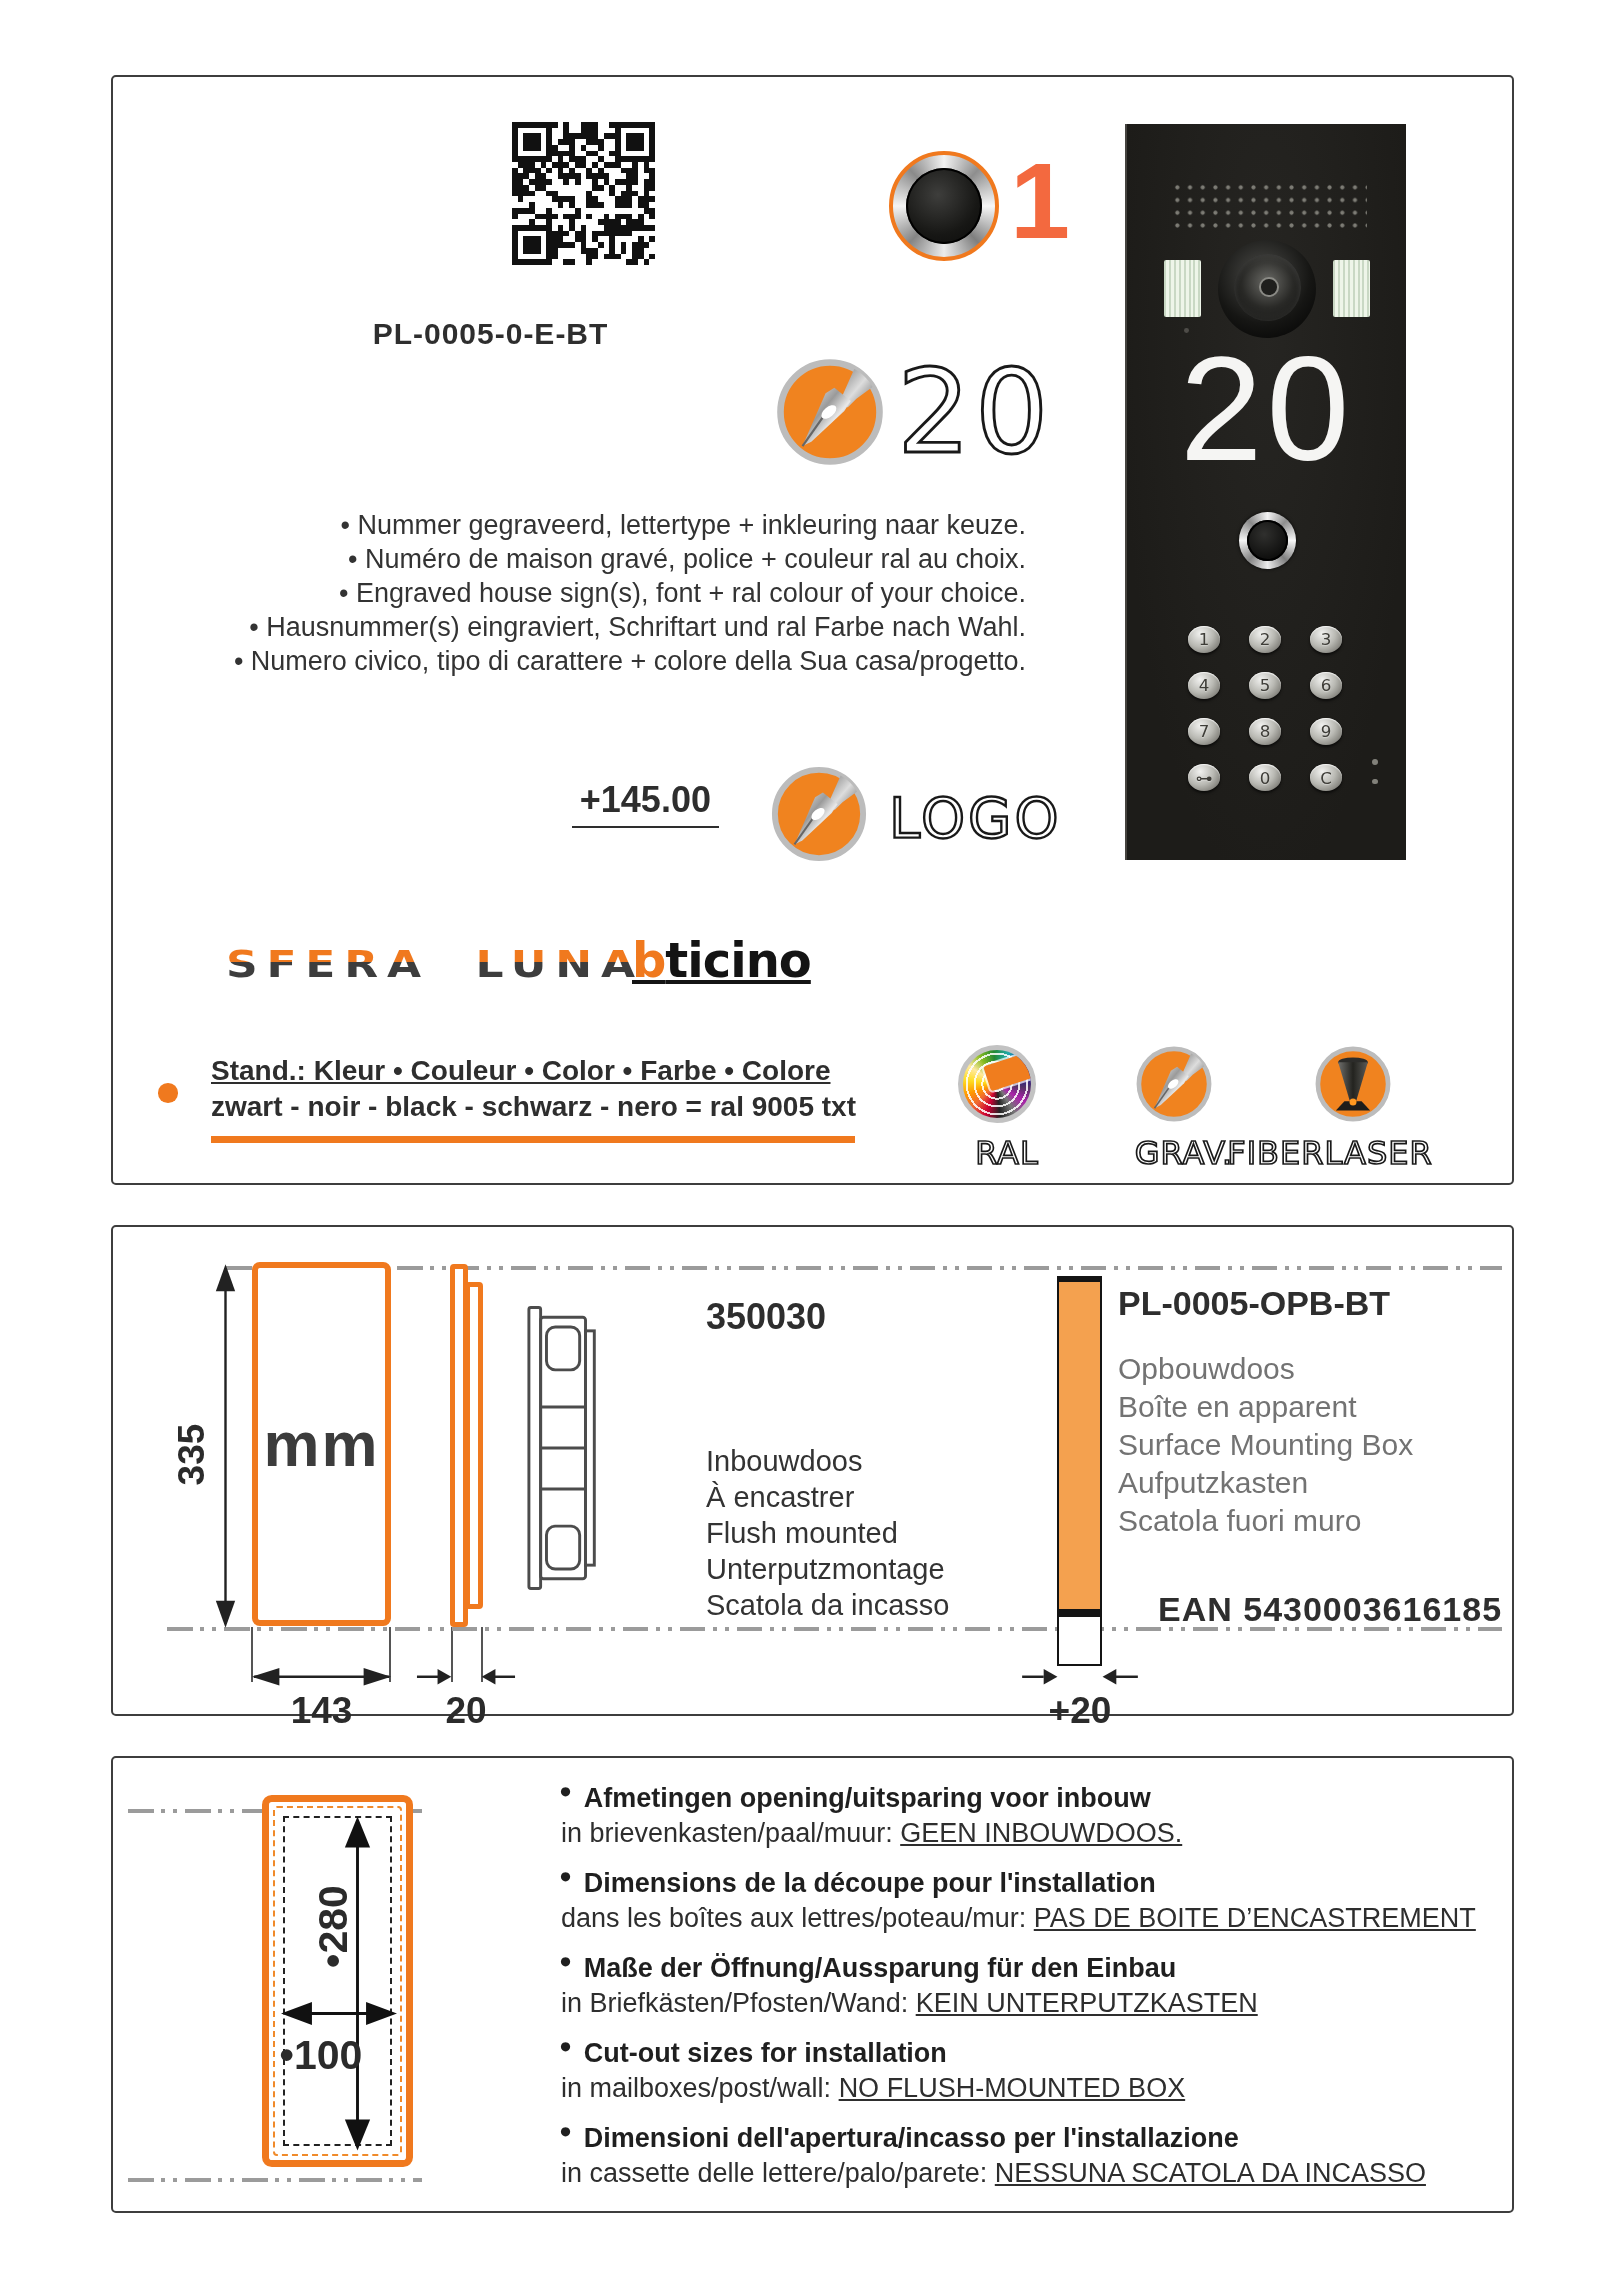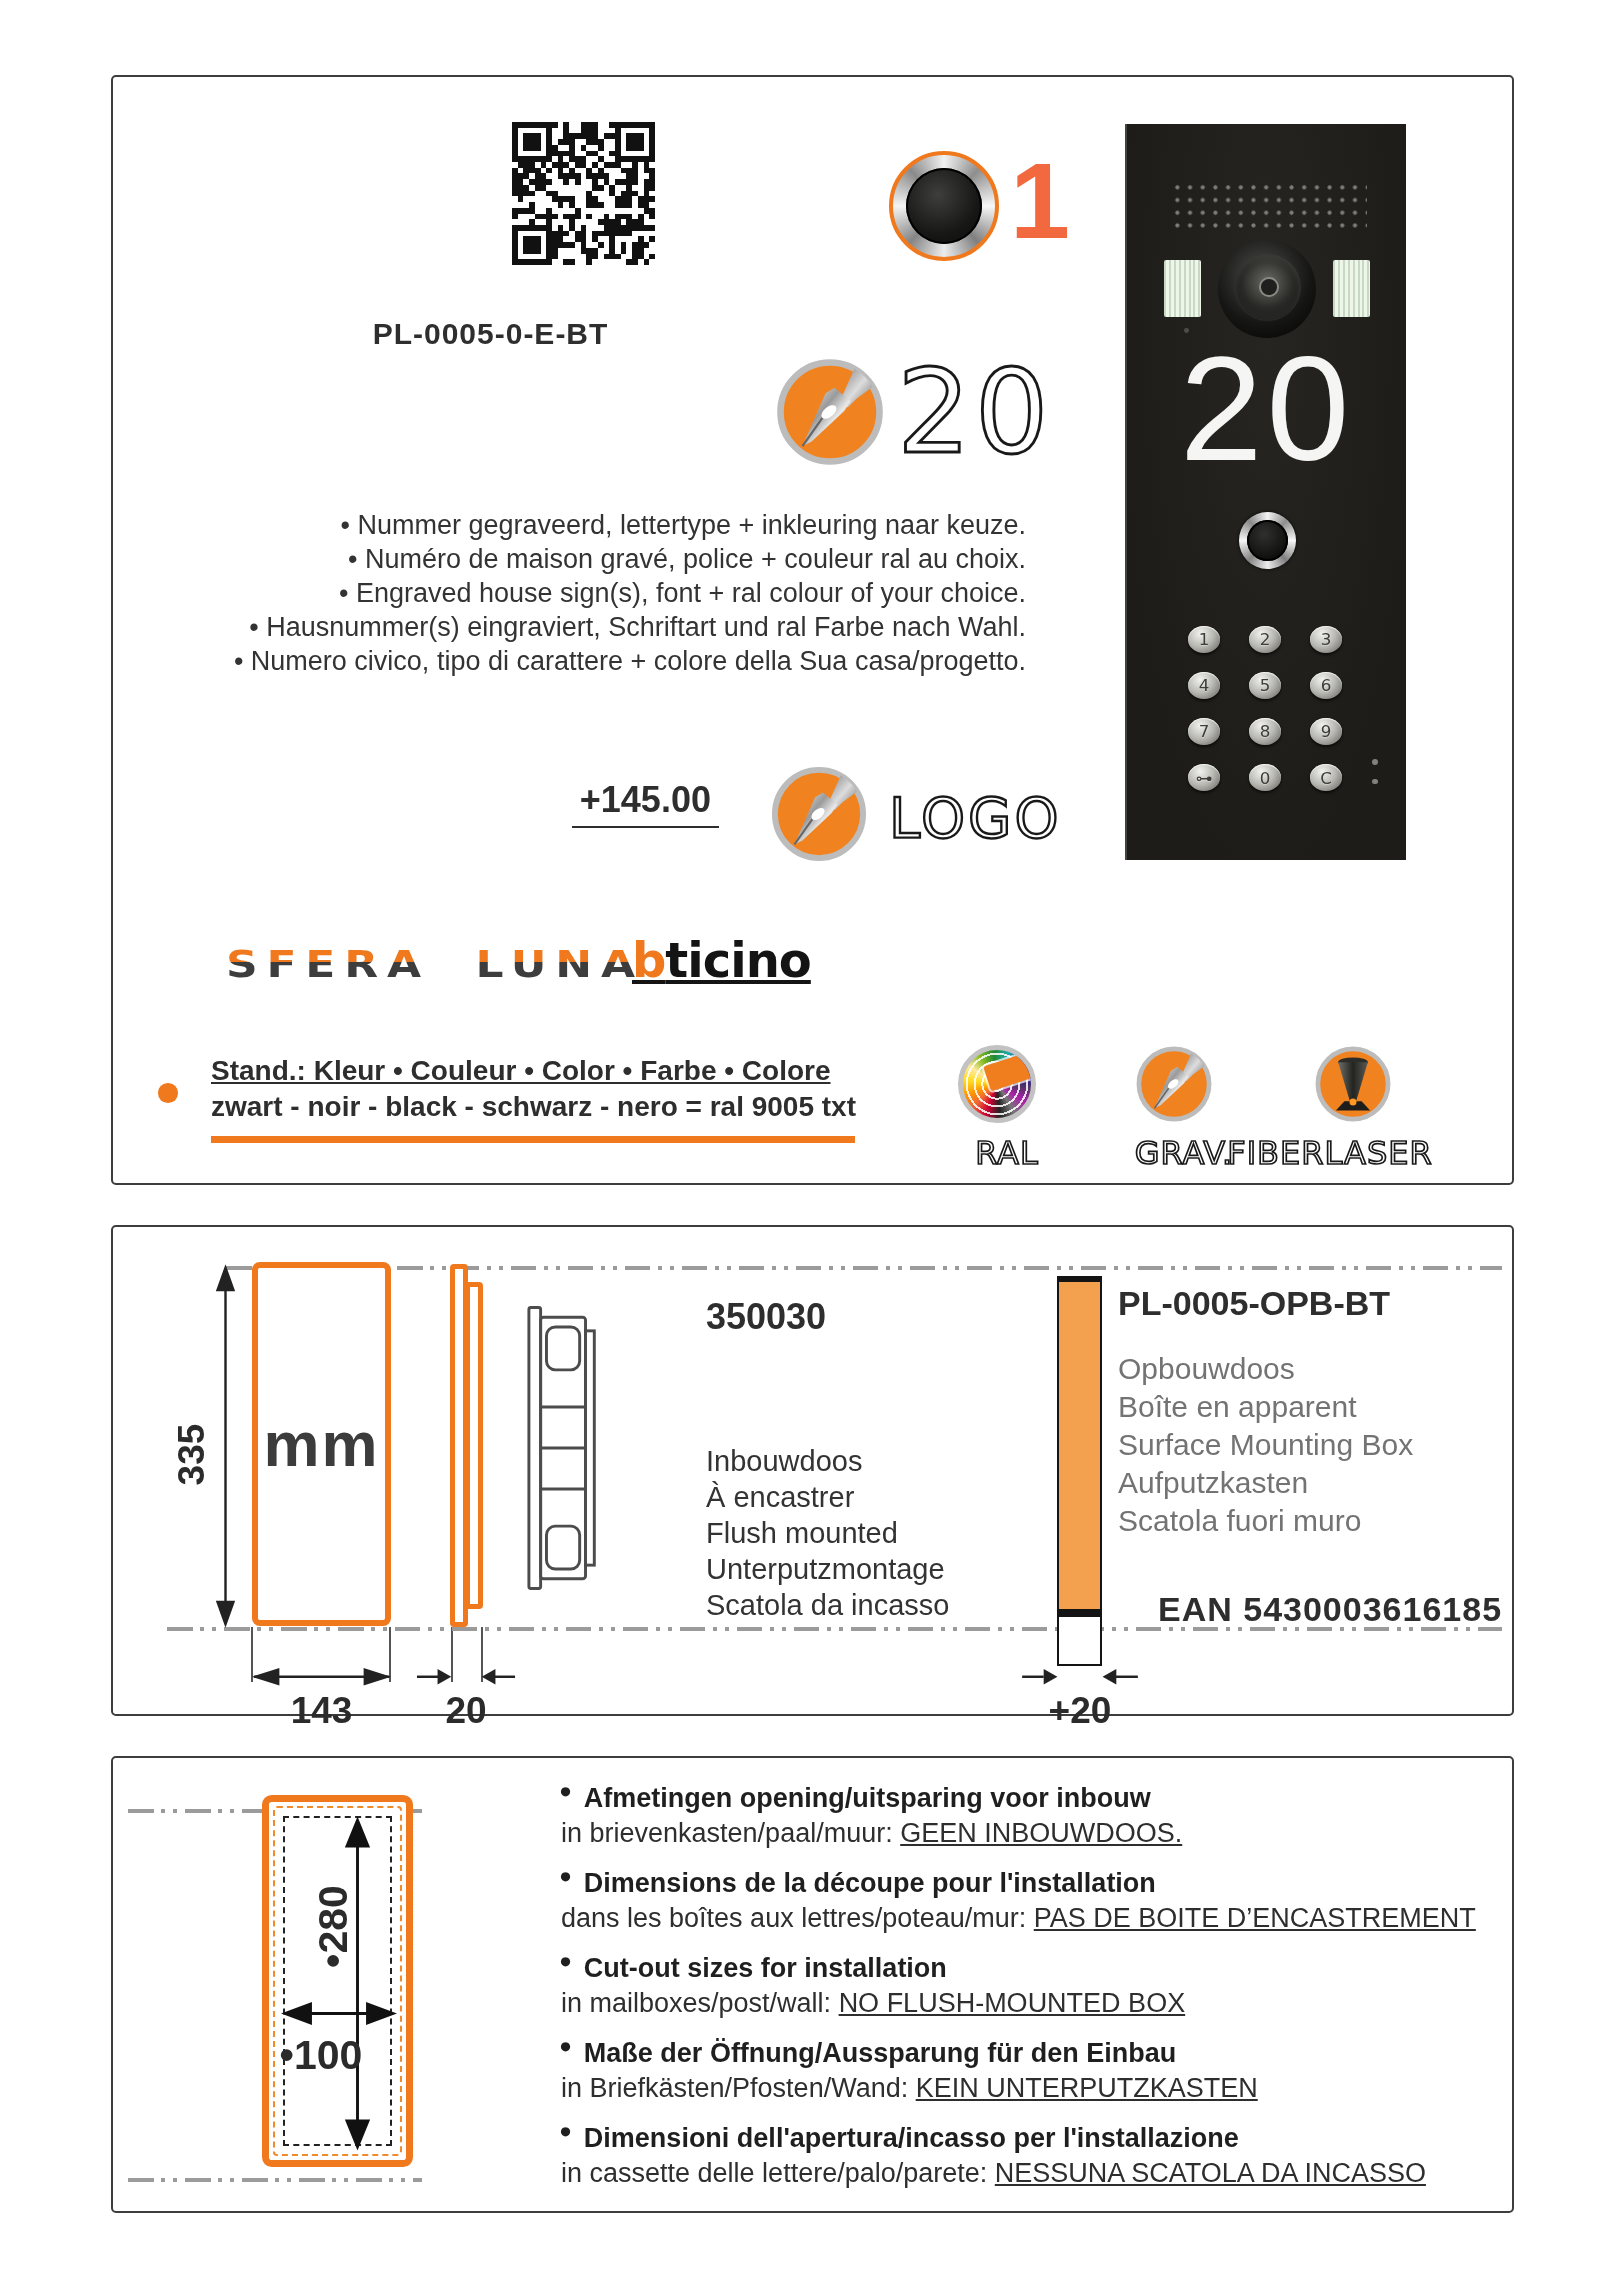--- a/index.html
+++ b/index.html
@@ -767,27 +767,27 @@
           <div class="cut-title"><span class="bdot">●</span><span>Afmetingen opening/uitsparing voor inbouw</span></div>
           <div class="cut-sub"><span>in brievenkasten/paal/muur: </span><span class="uval">GEEN INBOUWDOOS.</span></div>
         </div>
 
         <div class="cut-item">
           <div class="cut-title"><span class="bdot">●</span><span>Dimensions de la découpe pour l'installation</span></div>
           <div class="cut-sub"><span>dans les boîtes aux lettres/poteau/mur: </span><span class="uval">PAS DE BOITE D’ENCASTREMENT</span></div>
         </div>
 
         <div class="cut-item">
+          <div class="cut-title"><span class="bdot">●</span><span>Maße der Öffnung/Aussparung für den Einbau</span></div>
+          <div class="cut-sub"><span>in Briefkästen/Pfosten/Wand: </span><span class="uval">KEIN UNTERPUTZKASTEN</span></div>
+        </div>
+
+        <div class="cut-item">
           <div class="cut-title"><span class="bdot">●</span><span>Cut-out sizes for installation</span></div>
           <div class="cut-sub"><span>in mailboxes/post/wall: </span><span class="uval">NO FLUSH-MOUNTED BOX</span></div>
-        </div>
-
-        <div class="cut-item">
-          <div class="cut-title"><span class="bdot">●</span><span>Maße der Öffnung/Aussparung für den Einbau</span></div>
-          <div class="cut-sub"><span>in Briefkästen/Pfosten/Wand: </span><span class="uval">KEIN UNTERPUTZKASTEN</span></div>
         </div>
 
         <div class="cut-item">
           <div class="cut-title"><span class="bdot">●</span><span>Dimensioni dell'apertura/incasso per l'installazione</span></div>
           <div class="cut-sub"><span>in cassette delle lettere/palo/parete: </span><span class="uval">NESSUNA SCATOLA DA INCASSO</span></div>
         </div>
       </div>
   </div>
 </div>
 

